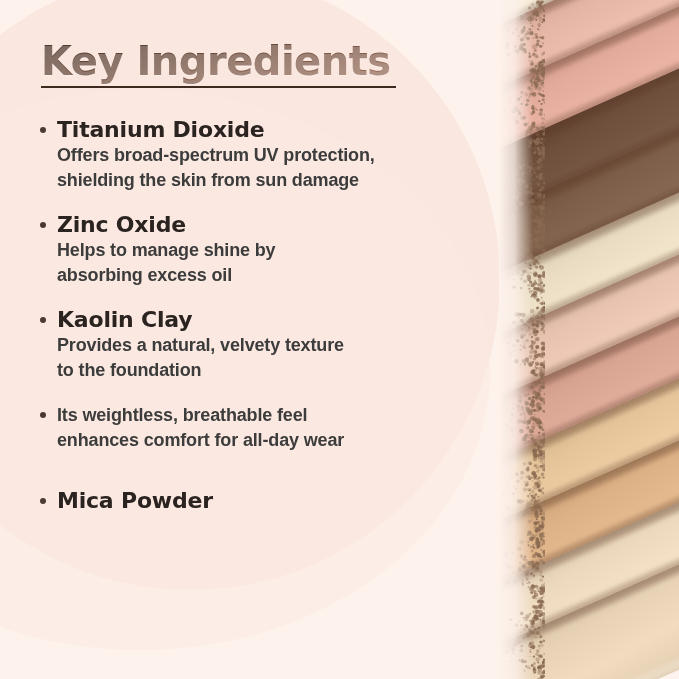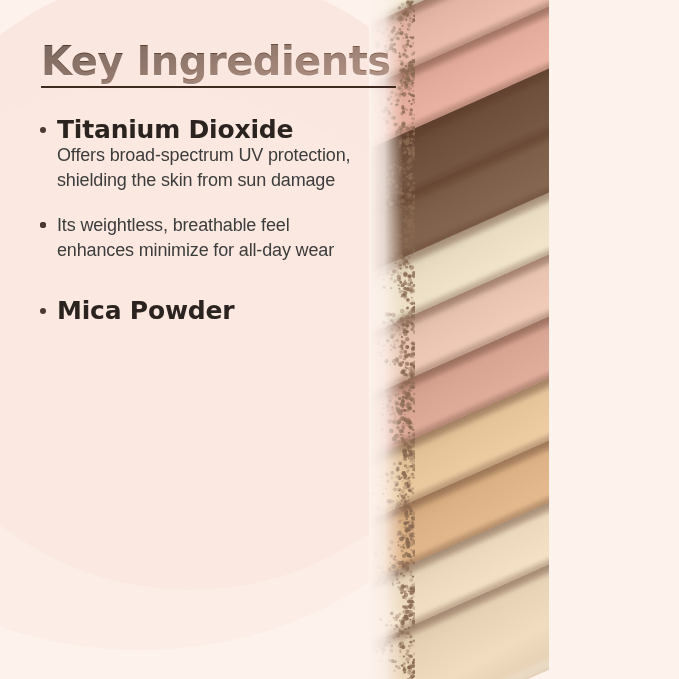--- a/index.html
+++ b/index.html
@@ -10,21 +10,21 @@
   body {
     width: 679px;
     height: 679px;
     overflow: hidden;
     font-family: "Liberation Sans", sans-serif;
     background: #fdf2ec;
   }
 
   #page {
     position: relative;
-    width: 549px;
+    width: 679px;
     height: 679px;
     background: #fdf2ec;
     overflow: hidden;
   }
 
   
   .bg-circle {
     position: absolute;
     left: -120px;
     top: -30px;
@@ -105,31 +105,31 @@
     left: 2px;
     top: 9px;
     width: 6px;
     height: 6px;
     border-radius: 50%;
     background: #4a3a33;
   }
   .ing-name {
     display: block;
     font-family: "DejaVu Sans", sans-serif;
-    font-size: 25px;
+    font-size: 22px;
     font-weight: bold;
     color: #2a2320;
     line-height: 24px;
     letter-spacing: -0.2px;
   }
   .ing-desc {
     display: block;
     font-family: "Liberation Sans", sans-serif;
     font-size: 18px;
-    font-weight: normal;
+    font-weight: bold;
     color: #3c3c3c;
     line-height: 24.5px;
     letter-spacing: -0.15px;
     white-space: pre-line;
     margin-top: 1px;
   }
 
   
   .swatch-strip {
     position: absolute;
@@ -1731,25 +1731,34 @@
 
     <ul class="ingredients" id="ingredient-list">
         <li class="ingredient">
           <span class="bullet-dot"></span>
           <span class="ing-name">Titanium Dioxide</span>
           <span class="ing-desc">Offers broad-spectrum UV protection,
 shielding the skin from sun damage</span>
         </li>
         <li class="ingredient">
           <span class="bullet-dot"></span>
+          <span class="ing-name">Zinc Oxide</span>
+          <span class="ing-desc">Helps to manage shine by
+absorbing excess oil</span>
+        </li>
+        <li class="ingredient">
+          <span class="bullet-dot"></span>
+          <span class="ing-name">Kaolin Clay</span>
+          <span class="ing-desc">Provides a natural, velvety texture
+to the foundation</span>
         </li>
         <li class="ingredient">
           <span class="bullet-dot"></span>
           <span class="ing-desc">Its weightless, breathable feel
-enhances minimize for all-day wear</span>
+enhances comfort for all-day wear</span>
         </li>
         <li class="ingredient">
           <span class="bullet-dot"></span>
           <span class="ing-name">Mica Powder</span>
         </li>
       </ul>
 
   </div>
 </div>
 

